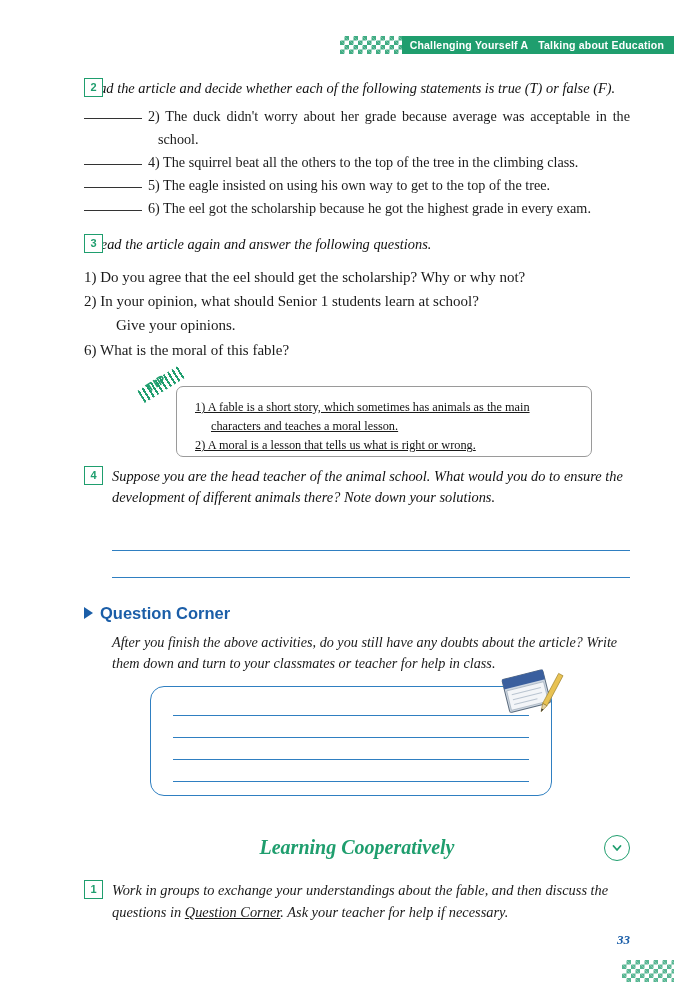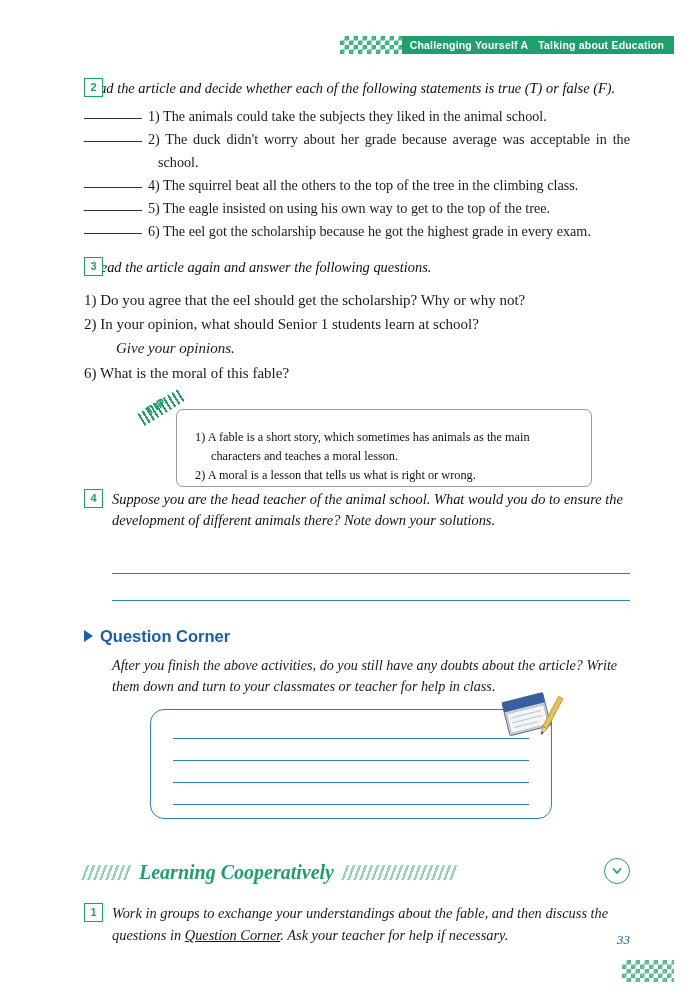--- a/index.html
+++ b/index.html
@@ -115,39 +115,39 @@
     line-height: 1.62;
   }
   .q-list li {
     padding-left: 18px;
     text-indent: -18px;
   }
   .q-cont {
     display: block;
     text-indent: 0;
     padding-left: 14px;
-    font-style: italic;
   }
 
   
   .tip-wrap {
     position: relative;
     margin: 16px 0 0 0;
     height: 80px;
   }
   .tip-box {
     position: absolute;
     left: 176px;
     top: 8px;
     width: 384px;
     height: 58px;
     border: 1px solid #9a9a9a;
     border-radius: 7px;
     background: #ffffff;
-    padding: 18px 12px 0 18px;
+    padding: 11px 12px 0 18px;
+    text-decoration: underline;
   }
   .tip-box ol {
     margin: 0;
     padding: 0;
     list-style: none;
     font-size: 12.3px;
     line-height: 1.55;
     color: #111;
   }
   .tip-box ol li {
@@ -250,20 +250,21 @@
   }
 
   
   .lc-head {
     position: relative;
     margin: 34px 0 0 0;
     padding: 0 70px 0 84px;
     display: flex;
     align-items: center;
     height: 26px;
+    flex-direction: column;
   }
   .lc-hatch-left {
     width: 46px; height: 15px;
     background: repeating-linear-gradient(
       to right,
       #8fd3b8 0px, #8fd3b8 2.5px, #ffffff 2.5px, #ffffff 6px);
     margin-right: 9px;
     transform: skewX(-20deg);
   }
   .lc-title {
@@ -310,21 +311,21 @@
     line-height: 1.5;
   }
   .u-link { text-decoration: underline; }
 
   
   .page-num {
     position: absolute;
     right: 70px;
     bottom: 48px;
     font-family: "Liberation Serif", serif;
-    font-weight: normal;
+    font-weight: bold;
     font-style: italic;
     font-size: 13px;
     color: #1b5ea8;
   }
   .footer-checks {
     position: absolute;
     right: 26px;
     bottom: 14px;
     width: 52px;
     height: 22px;
@@ -345,21 +346,20 @@
     <span>Challenging Yourself A</span><span class="sep"></span><span>Talking about Education</span>
   </div>
 </div>
 
 <div class="page">
 
   <section class="exercise">
     <div class="num-box">2</div>
     <p class="instr">Read the article and decide whether each of the following statements is true (T) or false (F).</p>
     <ul class="items">
-      <li><span class="blank"></span><span>1) The animals could take the subjects they liked in the animal school.</span></li>
       <li><span class="blank"></span><span>2) The duck didn't worry about her grade because average was acceptable in the school.</span></li>
       <li><span class="blank"></span><span>4) The squirrel beat all the others to the top of the tree in the climbing class.</span></li>
       <li><span class="blank"></span><span>5) The eagle insisted on using his own way to get to the top of the tree.</span></li>
       <li><span class="blank"></span><span>6) The eel got the scholarship because he got the highest grade in every exam.</span></li>
     </ul>
   </section>
 
   <section class="exercise" style="margin-top:14px;">
     <div class="num-box">3</div>
     <p class="instr" style="padding-left:8px;">Read the article again and answer the following questions.</p>

